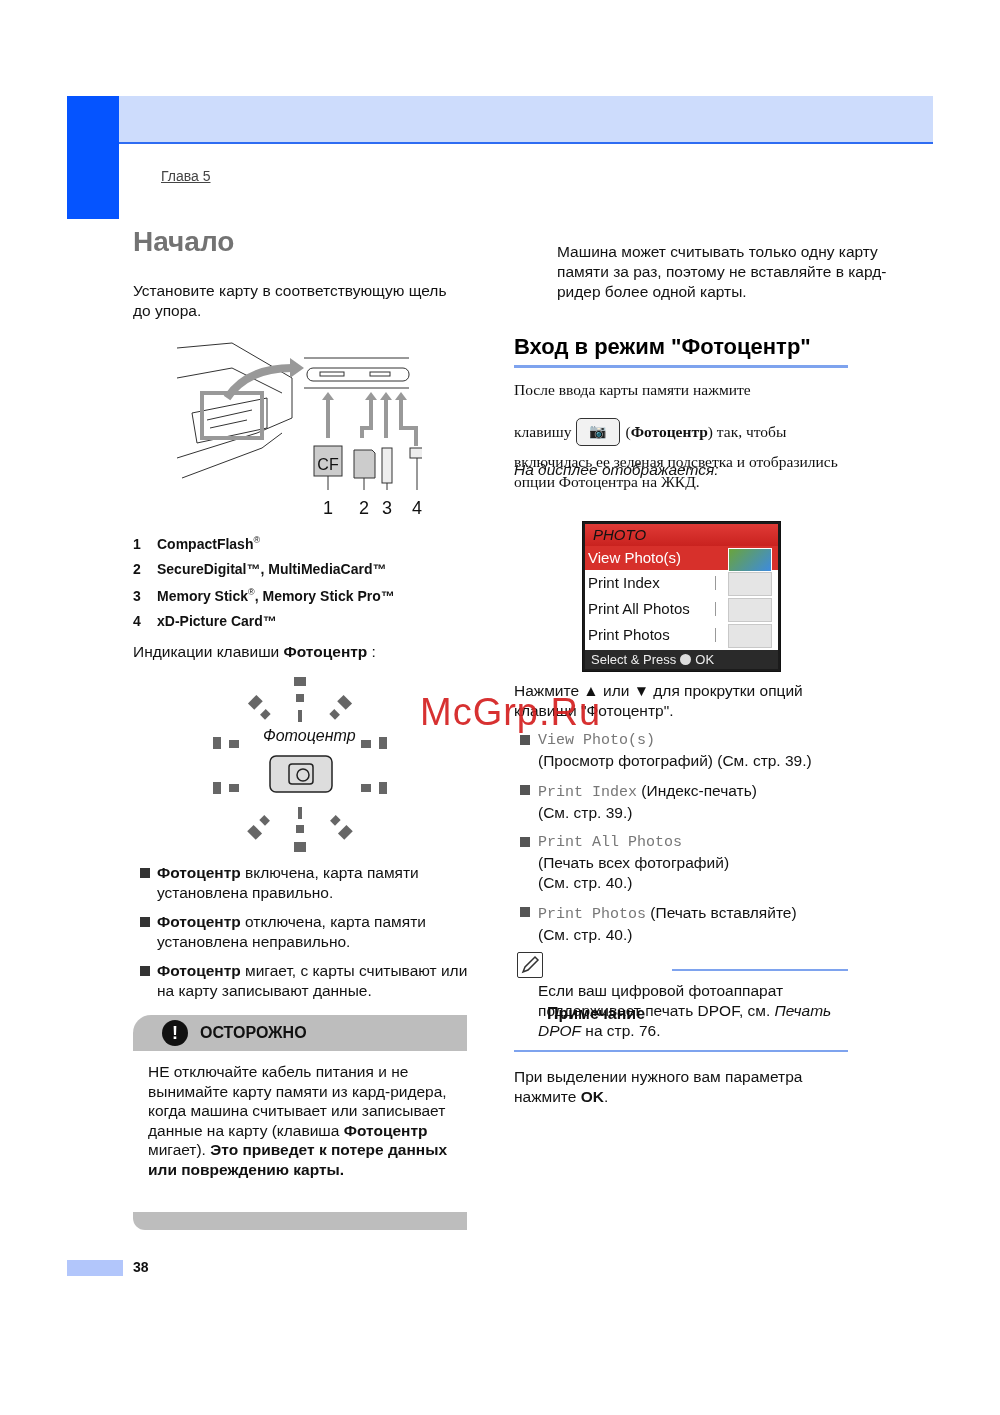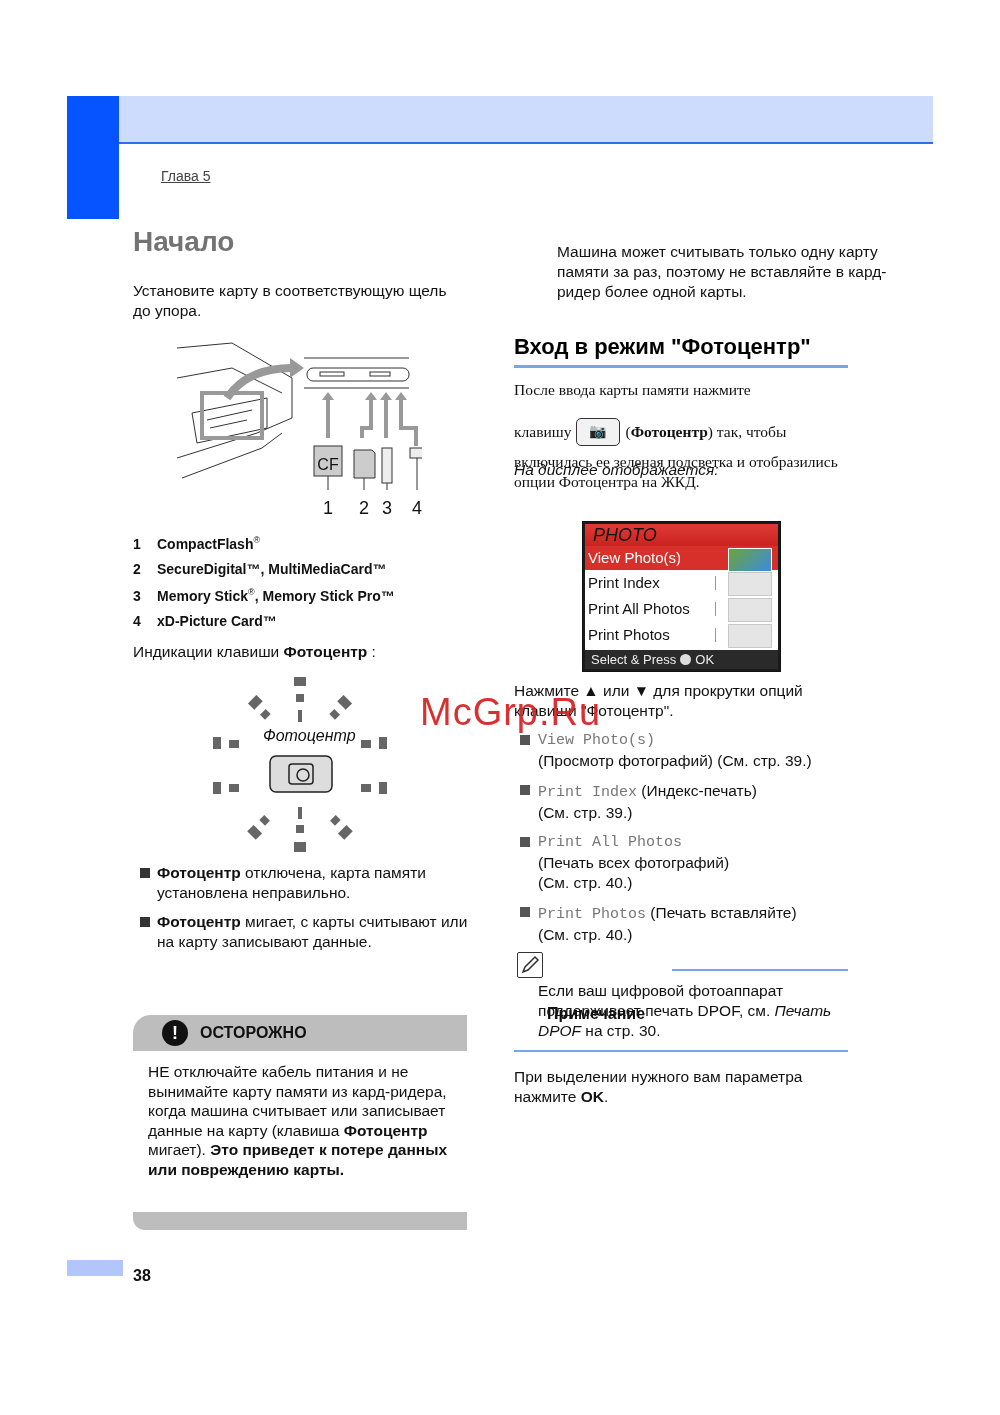--- a/index.html
+++ b/index.html
@@ -26,32 +26,32 @@
   .burst { left: 205px; top: 672px; width: 190px; height: 185px; }
   .bullets { left: 140px; top: 863px; width: 335px; }
   .bul { display: flex; margin-bottom: 9px; }
   .bul .sq { width: 10px; height: 10px; background: #333; margin: 5px 7px 0 0; flex: none; }
   .caution-bar { left: 133px; top: 1015px; width: 334px; height: 36px; background: #bdbdbd; border-top-left-radius: 18px; }
   .caution-icon { left: 162px; top: 1020px; width: 26px; height: 26px; border-radius: 50%; background: #111; color: #fff; font-weight: bold; font-size: 18px; text-align: center; line-height: 26px; }
   .caution-title { left: 200px; top: 1024px; font-size: 16px; font-weight: bold; color: #111; }
   .caution-text { left: 148px; top: 1062px; width: 320px; font-size: 15.5px; line-height: 19.5px; }
   .caution-foot { left: 133px; top: 1212px; width: 334px; height: 18px; background: #bdbdbd; border-bottom-left-radius: 12px; }
   .pgbar { left: 67px; top: 1260px; width: 56px; height: 16px; background: #b2c6fb; }
-  .pgnum { left: 133px; top: 1259px; font-size: 16px; font-weight: bold; margin-top: 8px; }
+  .pgnum { left: 133px; top: 1259px; font-size: 14px; font-weight: bold; }
   
   .rintro { left: 514px; top: 242px; width: 330px; margin-left: 43px; }
   .h2 { left: 514px; top: 334px; font-size: 22px; font-weight: bold; color: #000; }
   .h2rule { left: 514px; top: 365px; width: 334px; height: 3px; background: #7ea3ee; }
   .rp1 { left: 514px; top: 380px; width: 335px; line-height: 20px; font-family: Liberation Serif, serif; }
   .keyline { display: flex; align-items: center; margin: 18px 0 6px; }
   .keybtn { display: inline-block; width: 42px; height: 26px; border: 1.5px solid #333; border-radius: 5px; background: #f2f2f2; margin: 0 5px; text-align: center; line-height: 26px; font-size: 14px; }
   .rp2 { left: 514px; top: 460px; font-style: italic; }
   .lcd { left: 582px; top: 521px; width: 197px; height: 149px; background: #1b1b1b; border: 1px solid #111; }
   .lcd-inner { position: absolute; left: 2px; top: 2px; width: 193px; height: 145px; background: #fff; overflow: hidden; }
-  .lcd-title { height: 22px; background: linear-gradient(#e03a36,#c9221f); color: #111; font-style: italic; font-size: 18px; padding-left: 8px; line-height: 22px; }
+  .lcd-title { height: 22px; background: linear-gradient(#e03a36,#c9221f); color: #111; font-style: italic; font-size: 15px; padding-left: 8px; line-height: 22px; }
   .lcd-row { height: 26px; font-size: 15px; line-height: 26px; padding-left: 3px; position: relative; color: #111; }
   .lcd-row.sel { background: #d7302b; color: #fff; height: 24px; line-height: 24px; }
   .lcd-row .sep { position: absolute; left: 130px; top: 6px; width: 1px; height: 14px; background: #999; }
   .lcd-row .thumb { position: absolute; left: 143px; top: 2px; width: 42px; height: 22px; background: #e5e5e5; border: 1px solid #c8c8c8; }
   .lcd-row.sel .thumb { background: linear-gradient(135deg,#6aa43a,#3d8be0); border-color: #fff; }
   .lcd-foot { position: absolute; left: 0; bottom: 0; width: 100%; height: 19px; background: #2a2a2a; color: #eee; font-size: 13px; line-height: 19px; padding-left: 6px; box-sizing: border-box; }
   .lcd-foot .dot { display: inline-block; width: 11px; height: 11px; border-radius: 50%; background: #ddd; vertical-align: -1px; margin: 0 4px; }
   .scroll { left: 514px; top: 681px; width: 335px; }
   .opts { left: 520px; top: 731px; width: 330px; }
   .opt { display: flex; margin-bottom: 10px; }
@@ -186,20 +186,24 @@
     <rect x="65" y="84" width="62" height="36" rx="6" fill="#ddd" stroke="#222" stroke-width="1.5"></rect>
     <rect x="84" y="92" width="24" height="20" rx="3" fill="none" stroke="#222" stroke-width="1.5"></rect>
     <circle cx="98" cy="103" r="6" fill="none" stroke="#222" stroke-width="1.5"></circle>
   </svg>
   <div class="abs" style="left:58px;top:55px;font-size:16px;font-style:italic;color:#111;">Фотоцентр</div>
 </div>
 
 <div class="abs bullets p">
   <div class="bul">
       <span class="sq"></span>
+      <span><b>Фотоцентр</b><span> включена, карта памяти установлена правильно.</span></span>
+    </div>
+  <div class="bul">
+      <span class="sq"></span>
       <span><b>Фотоцентр</b><span> отключена, карта памяти установлена неправильно.</span></span>
     </div>
   <div class="bul">
       <span class="sq"></span>
       <span><b>Фотоцентр</b><span> мигает, с карты считывают или на карту записывают данные.</span></span>
     </div>
 </div>
 
 <div class="abs caution-bar"></div>
 <div class="abs caution-icon">!</div>
@@ -272,18 +276,18 @@
     </div>
 </div>
 
 <div class="abs note-icon">
   <svg width="24" height="24" viewBox="0 0 24 24">
       <path d="M5 19 L7 14 L17 4 L20 7 L10 17 Z" fill="none" stroke="#333" stroke-width="1.5"></path>
     </svg>
 </div>
 <div class="abs note-title">Примечание</div>
 <div class="abs note-rule"></div>
-<div class="abs p note-text"><span>Если ваш цифровой фотоаппарат поддерживает печать DPOF, см. </span><i>Печать DPOF</i><span> на стр. 30.</span></div>
+<div class="abs p note-text"><span>Если ваш цифровой фотоаппарат поддерживает печать DPOF, см. </span><i>Печать DPOF</i><span> на стр. 76.</span></div>
 <div class="abs note-bottom"></div>
 
 <div class="abs p final"><span>При выделении нужного вам параметра нажмите </span><b>OK</b><span>.</span></div>
 
 <div class="abs watermark">McGrp.Ru</div>
 
 </body></html>

